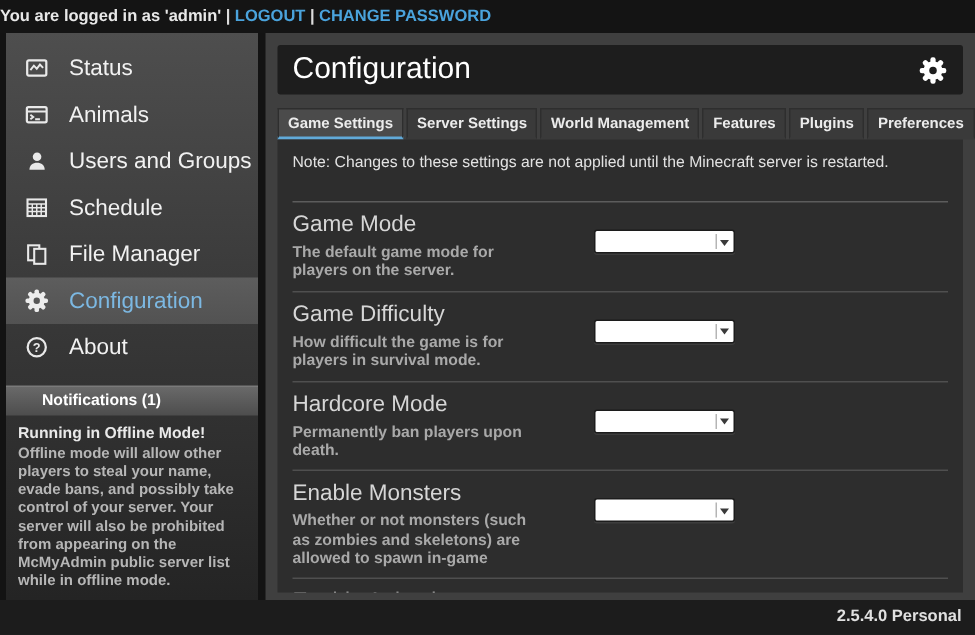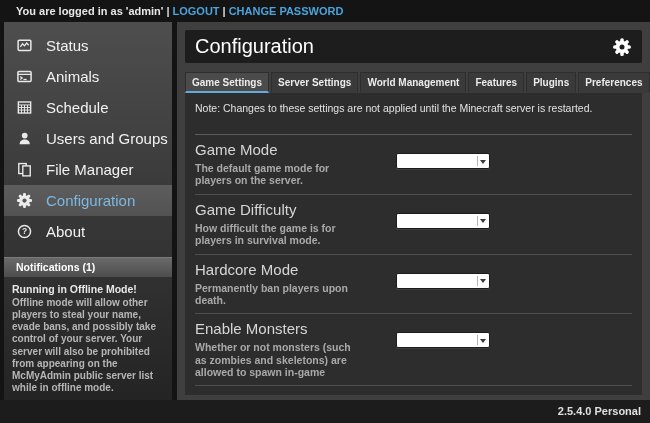--- a/index.html
+++ b/index.html
@@ -7,21 +7,21 @@
   body {
     background:#131313;
     font-family:"Liberation Sans", sans-serif;
     position:relative;
     overflow:hidden;
     -webkit-font-smoothing:antialiased;
   }
   
   .topbar {
     position:absolute; top:0; left:0; width:100%; height:22px;
-    background:#141414; padding:5px 0 0 16px;
+    background:#141414; padding:5px 0 0 0;
     font-size:11px; font-weight:bold; color:#e8e8e8; white-space:nowrap;
   }
   .topbar a { color:#4aa3dc; text-decoration:none; font-weight:bold; cursor:pointer; }
   .topbar .sep { color:#dcdcdc; padding:0 3px; }
   
   .sidebar {
     position:absolute; left:4px; top:22px; width:168px; height:378px;
     background:linear-gradient(180deg,#4e4e4e 0%, #3a3a3a 45%, #242424 100%);
     padding-top:8px;
   }
@@ -31,21 +31,21 @@
   }
   .nav-item .icon { width:17px; height:17px; flex:none; display:flex; align-items:center; justify-content:center; }
   .nav-item .label { font-size:15px; color:#f1f1f1; }
   .nav-item.active { background:linear-gradient(180deg,#5d5d5d,#525252); }
   .nav-item.active .label { color:#7cb8e2; }
   .notif-header {
     margin-top:10px;
     background:linear-gradient(180deg,#696969,#4d4d4d);
     border-top:1px solid #7a7a7a;
     color:#fff; font-size:10.5px; font-weight:bold;
-    padding:3px 12px 4px;
+    padding:3px 24px 4px;
   }
   .notif-body {
     padding:6px 8px; font-size:10px; font-weight:bold;
     color:#b6b6b6; line-height:1.22;
   }
   .notif-title { display:block; color:#e9e9e9; font-size:10.5px; margin-bottom:1px; }
   
   .panel {
     position:absolute; left:177px; top:22px; right:0; height:378px;
     background:#3f3f3f;
@@ -141,35 +141,35 @@
         <polyline points="4,8 5.8,9.4 4,10.8" fill="none" stroke="#e9e9e9" stroke-width="1.2"></polyline>
         <line x1="7" y1="10.8" x2="10" y2="10.8" stroke="#e9e9e9" stroke-width="1.2"></line>
       </svg>
     </span>
     <span class="label">Animals</span>
   </div>
 
   <div class="nav-item">
     <span class="icon">
       <svg width="17" height="17" viewBox="0 0 16 16">
+        <circle cx="8.2" cy="5.2" r="2.7" fill="#e9e9e9"></circle>
+        <path d="M3.4 13.4c0-3.1 2.1-4.5 4.8-4.5s4.8 1.4 4.8 4.5z" fill="#e9e9e9"></path>
+      </svg>
+    </span>
+    <span class="label">Users and Groups</span>
+  </div>
+
+  <div class="nav-item">
+    <span class="icon">
+      <svg width="17" height="17" viewBox="0 0 16 16">
         <rect x="2.2" y="2.8" width="11.6" height="10.4" fill="none" stroke="#e9e9e9" stroke-width="1.3"></rect>
         <path d="M2.2 5.6 H13.8 M5.2 5.6 V13.2 M8 5.6 V13.2 M10.8 5.6 V13.2 M2.2 8 H13.8 M2.2 10.4 H13.8" stroke="#e9e9e9" stroke-width="0.9" fill="none"></path>
       </svg>
     </span>
     <span class="label">Schedule</span>
-  </div>
-
-  <div class="nav-item">
-    <span class="icon">
-      <svg width="17" height="17" viewBox="0 0 16 16">
-        <circle cx="8.2" cy="5.2" r="2.7" fill="#e9e9e9"></circle>
-        <path d="M3.4 13.4c0-3.1 2.1-4.5 4.8-4.5s4.8 1.4 4.8 4.5z" fill="#e9e9e9"></path>
-      </svg>
-    </span>
-    <span class="label">Users and Groups</span>
   </div>
 
 
   <div class="nav-item">
     <span class="icon">
       <svg width="17" height="17" viewBox="0 0 16 16">
         <rect x="2.6" y="2.4" width="7" height="9.4" fill="none" stroke="#e9e9e9" stroke-width="1.3"></rect>
         <rect x="6.4" y="4.6" width="7" height="9.4" fill="#404040" stroke="#e9e9e9" stroke-width="1.3"></rect>
       </svg>
     </span>

